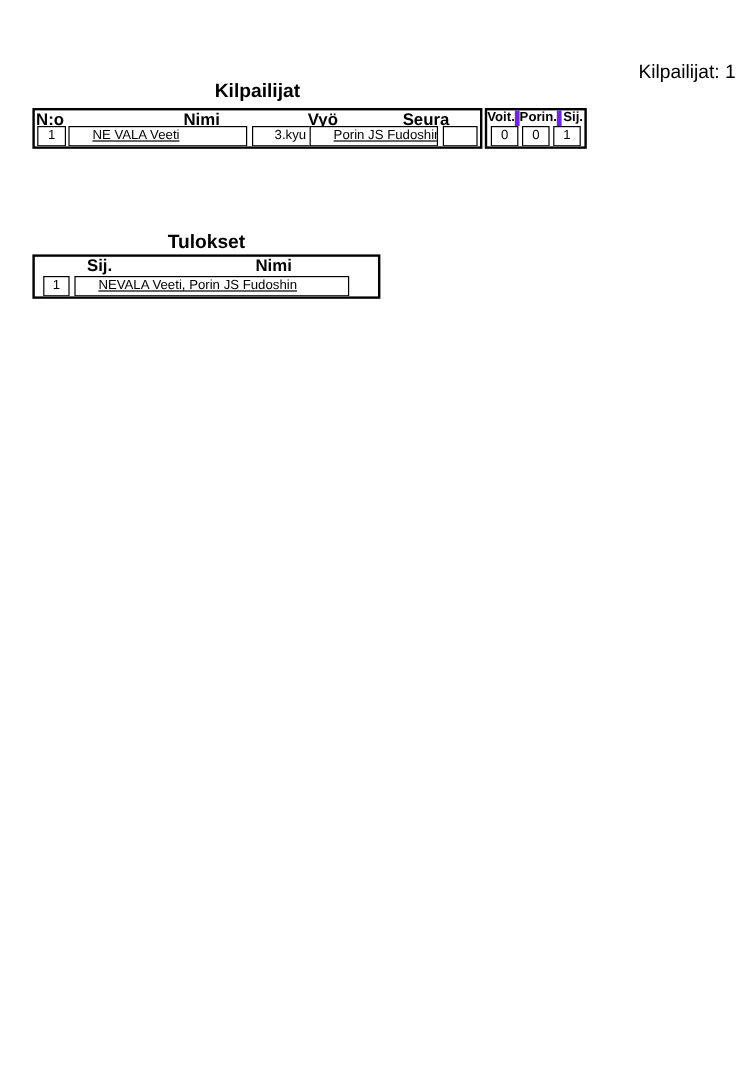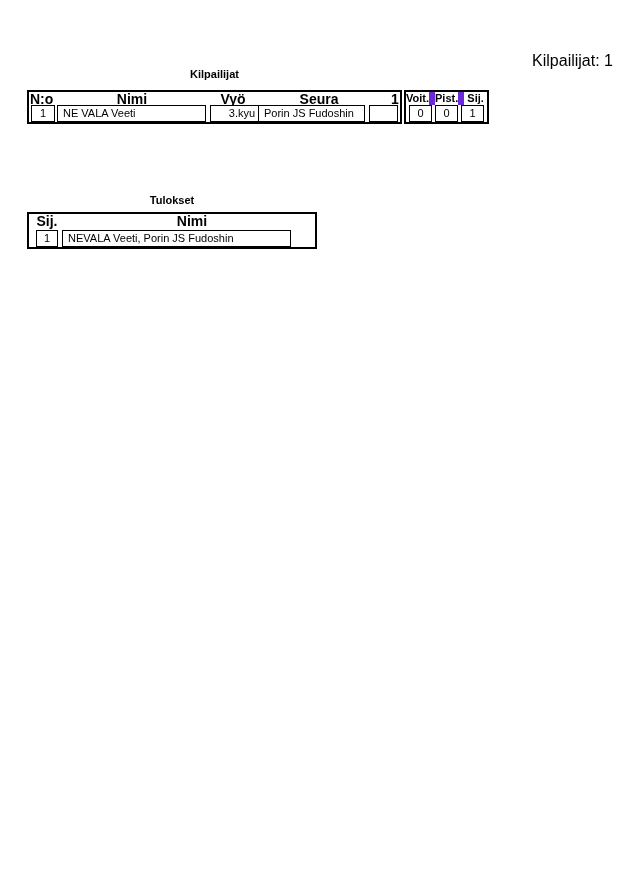--- a/index.html
+++ b/index.html
@@ -19,21 +19,21 @@
     width: 100%;
     text-align: center;
     font-size: 21px;
     font-weight: bold;
     white-space: pre;
     letter-spacing: 0px;
   }
   .section-heading {
     position: absolute;
     text-align: center;
-    font-size: 11px;
+    font-size: 16px;
     font-weight: bold;
   }
   .heading-kilpailijat { left: 27px; top: 68px; width: 375px; }
   .heading-ottelut    { left: 27px; top: 142px; width: 532px; }
   .heading-tulokset   { left: 27px; top: 194px; width: 290px; }
   .count-label {
     position: absolute;
     top: 52px; right: 17px;
     font-size: 16px;
   }
@@ -47,51 +47,51 @@
   .tbl-matches     { left: 27px;  top: 158px; width: 532px; height: 22px; }
   .tbl-results     { left: 27px;  top: 212px; width: 290px; height: 37px; }
   .hl {
     position: absolute;
     top: 1px;
     font-size: 14px;
     font-weight: bold;
     line-height: 13px;
     white-space: nowrap;
   }
-  .cl { transform: translateX(-50%); }
+  .cl { transform: translateX(-50%); margin-left: 36px; }
   .tbl-matches .hl { top: 2px; line-height: 15px; }
   .cell {
     position: absolute;
     border: 1px solid #000;
     background: #fff;
     font-size: 11px;
     line-height: 14px;
     height: 17px;
     overflow: hidden;
     white-space: nowrap;
   }
   .cell.center { text-align: center; }
-  .cell.padded { padding-left: 5px; }
+  .cell.padded { padding-left: 19px; text-decoration: underline; }
   .tbl-competitors .cell { top: 13px; }
   .tbl-stats .cell       { top: 13px; }
   .tbl-results .cell     { top: 16px; }
   .stats-header {
     position: absolute;
     top: 0; left: 0;
     width: 81px; height: 13px;
     display: flex;
   }
   .stats-header .sh {
     flex: 1 1 0;
     text-align: center;
     font-size: 11px;
     font-weight: bold;
     line-height: 12px;
   }
-  .stats-header .sh.sep { border-right: 6px solid #6d28d9; }
+  .stats-header .sh.sep { border-right: 4px solid #6d28d9; }
 </style>
 </head>
 <body>
 
 <div class="page">
 
 
   <div class="section-heading heading-kilpailijat">Kilpailijat</div>
   <div class="count-label">Kilpailijat: 1</div>
 
@@ -107,21 +107,21 @@
       <div class="cell padded" style="left:28px; width:149px;">NE VALA Veeti</div>
       <div class="cell center" style="left:181px; width:64px;">3.kyu</div>
       <div class="cell padded" style="left:229px; width:107px;">Porin JS Fudoshin</div>
       <div class="cell center" style="left:340px; width:29px;"></div>
     </div>
   </div>
 
   <div class="tbl tbl-stats">
     <div class="stats-header">
       <span class="sh sep">Voit.</span>
-      <span class="sh sep">Pist.</span>
+      <span class="sh sep">Porin.</span>
       <span class="sh">Sij.</span>
     </div>
     <div>
       <div class="cell center" style="left:3px; width:23px;">0</div>
       <div class="cell center" style="left:29px; width:23px;">0</div>
       <div class="cell center" style="left:55px; width:23px;">1</div>
     </div>
   </div>
 
 

